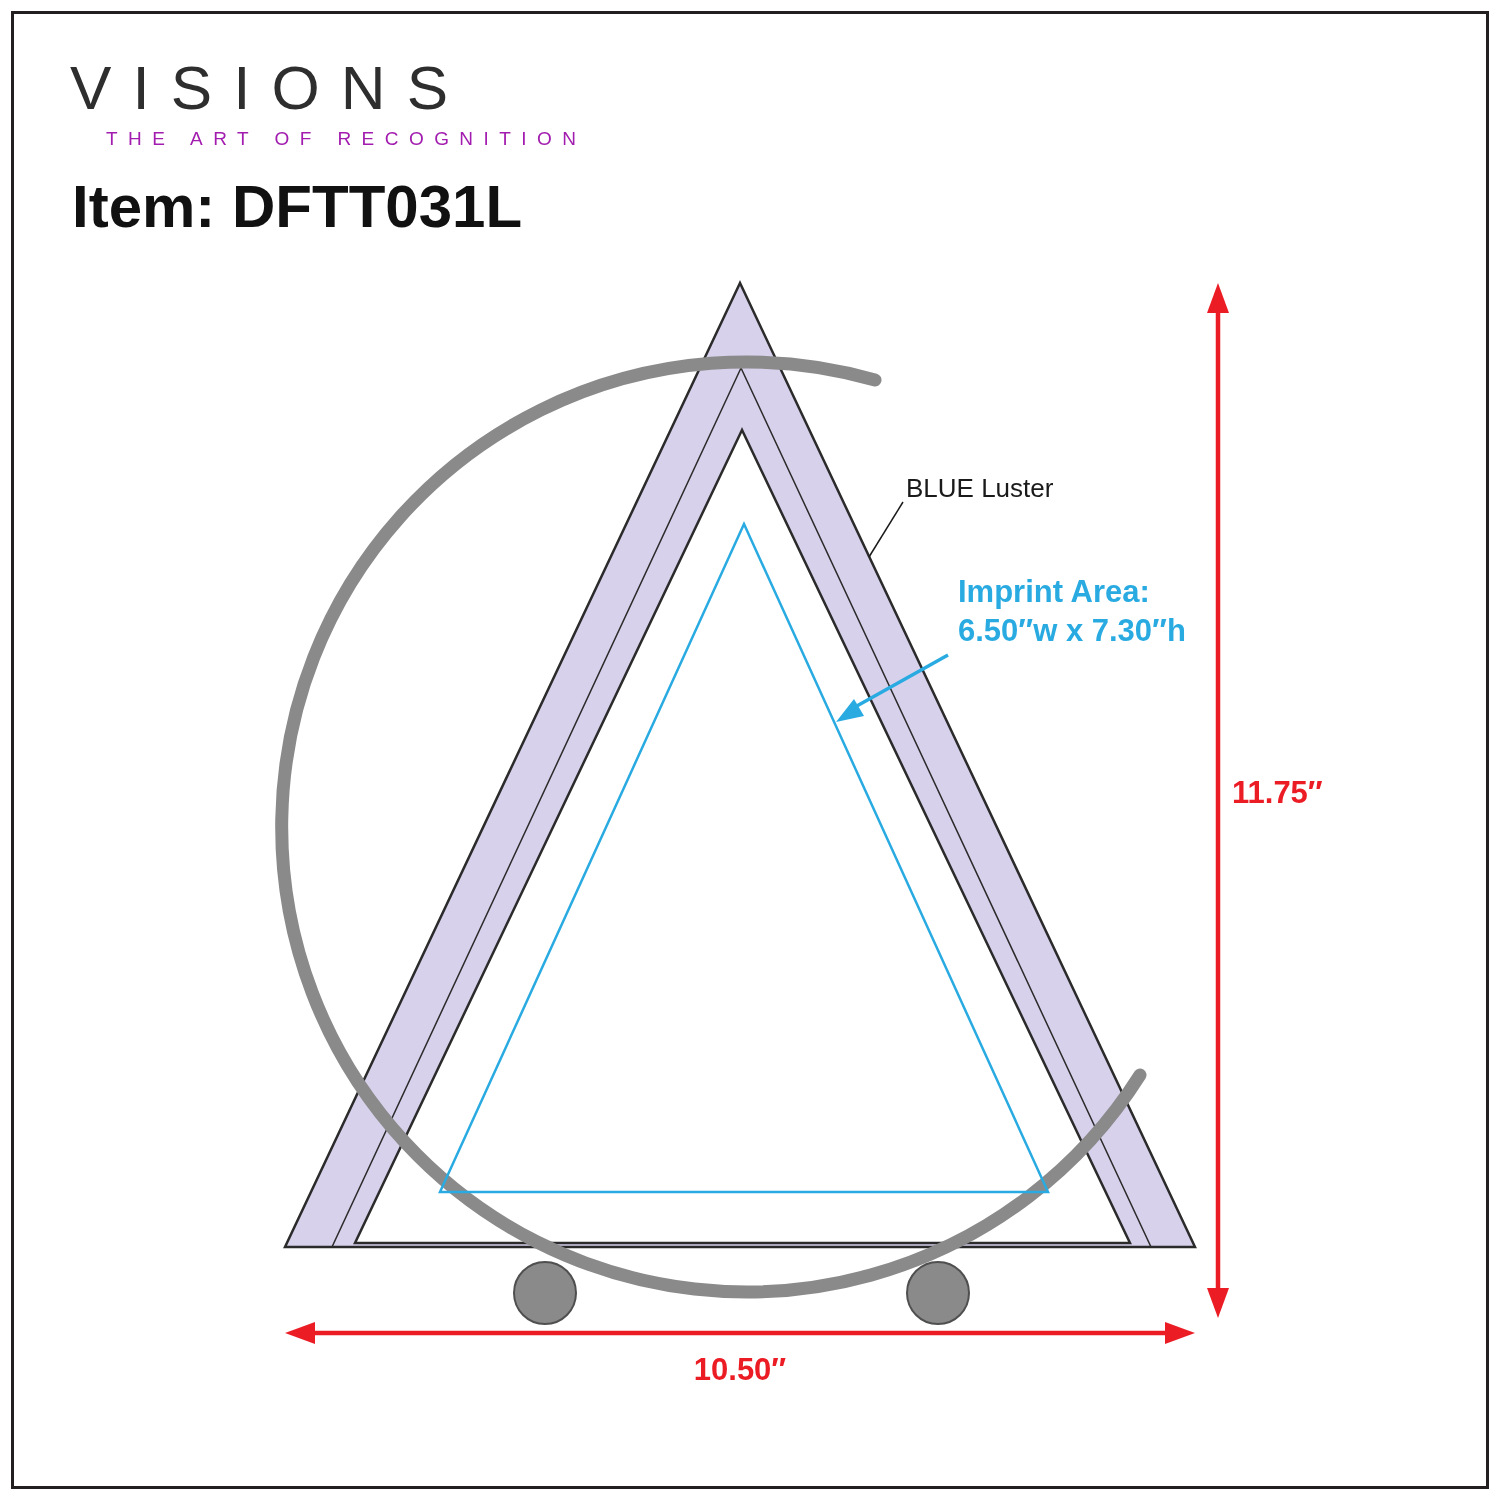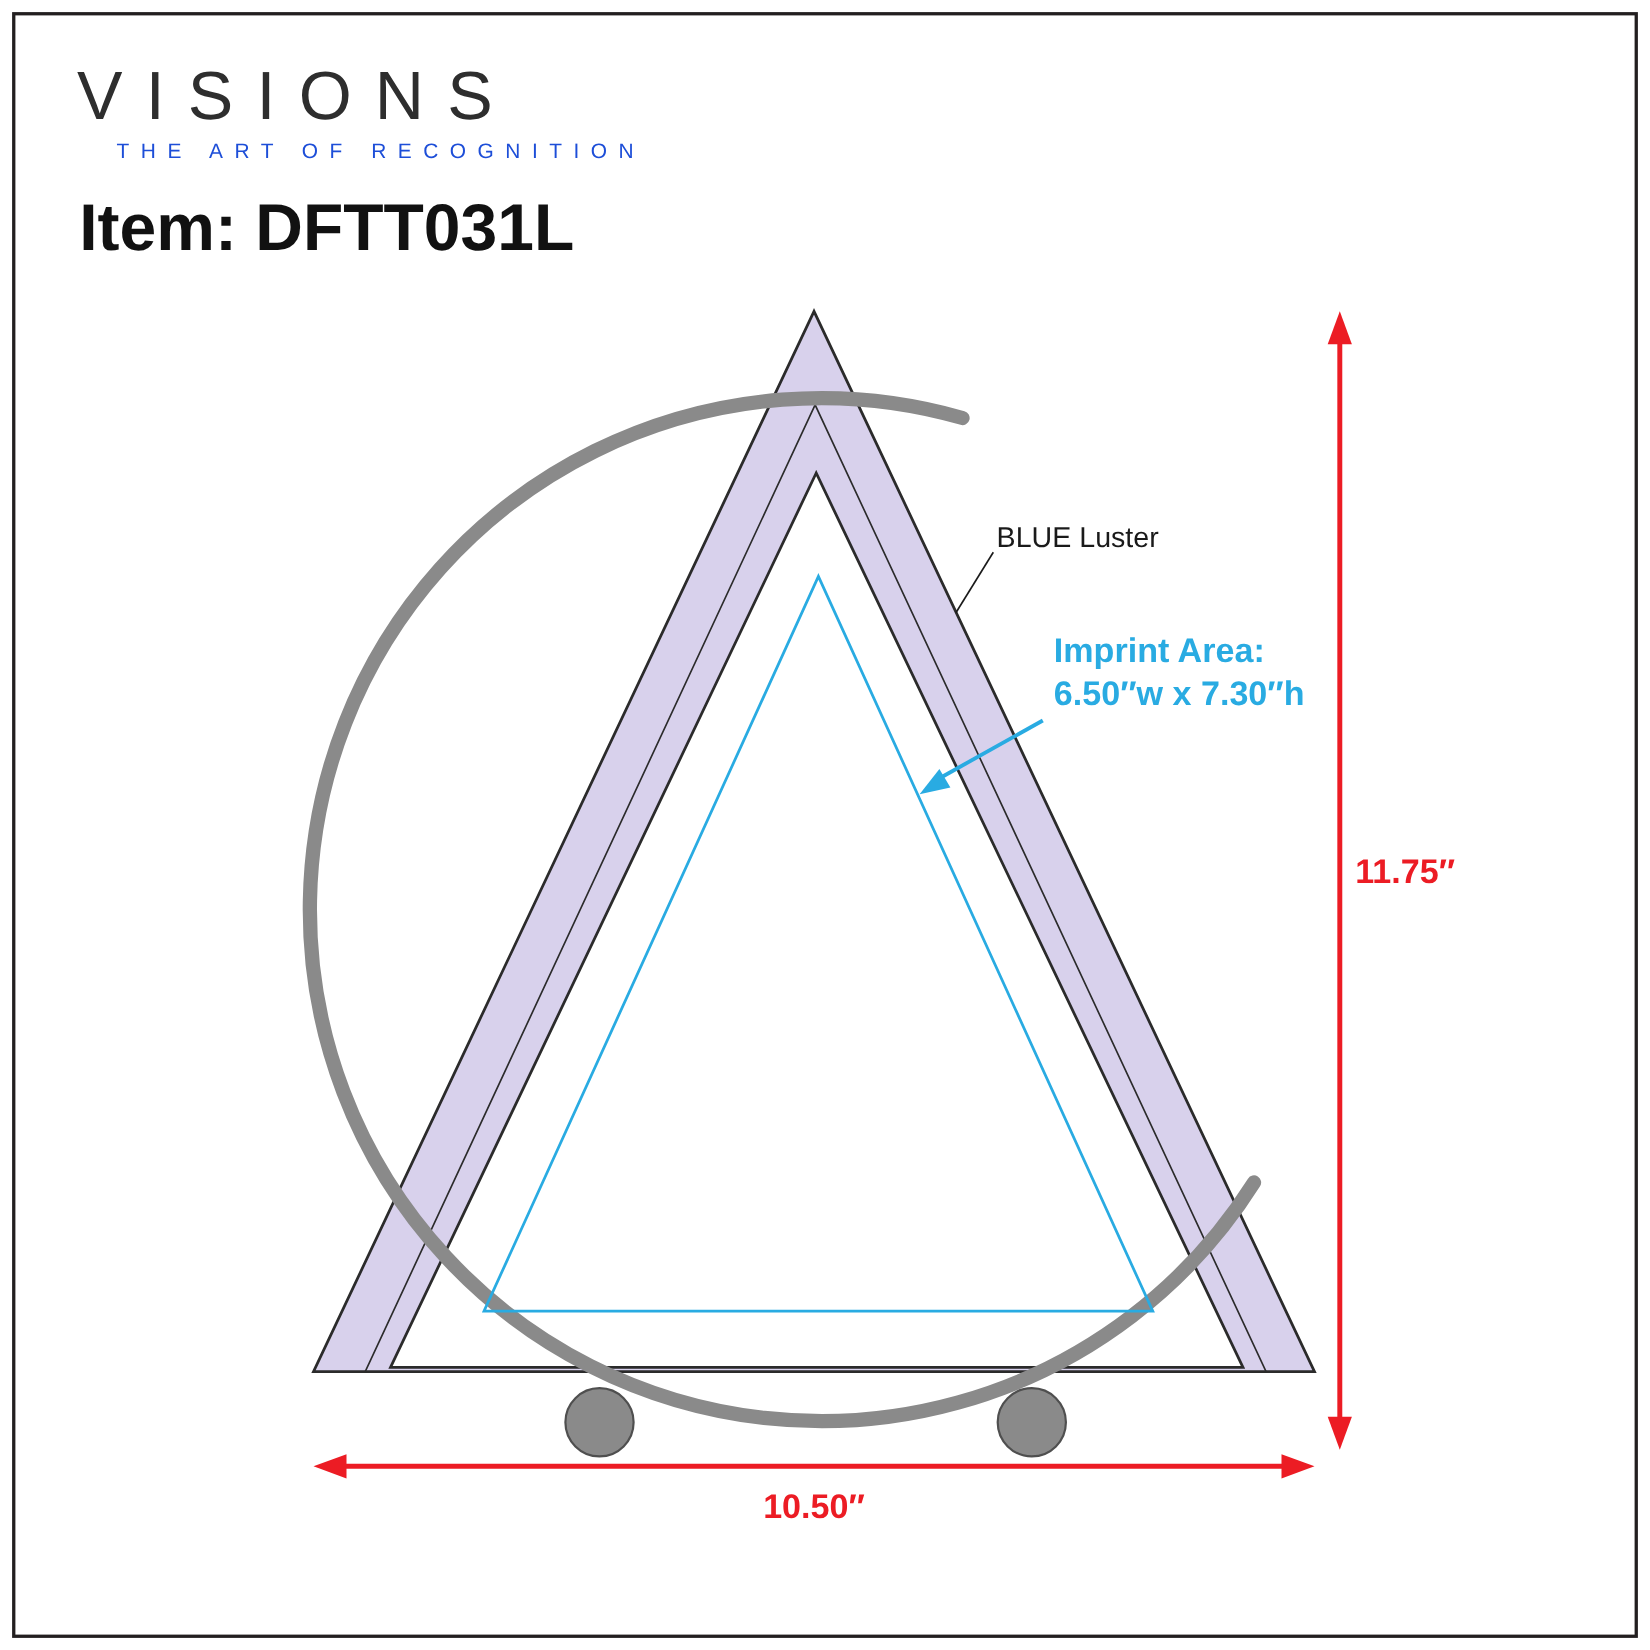--- a/index.html
+++ b/index.html
@@ -29,21 +29,21 @@
     letter-spacing: 0.34em;
     color: #2e2e2e;
     white-space: nowrap;
   }
   .tagline {
     position: absolute;
     left: 106px; top: 128px;
     font-size: 19px;
     font-weight: 400;
     letter-spacing: 0.55em;
-    color: #1d4ed8;
+    color: #a21caf;
     white-space: nowrap;
   }
   .item-label {
     position: absolute;
     left: 72px; top: 172px;
     font-size: 60px;
     font-weight: 700;
     color: #111111;
     white-space: nowrap;
   }

